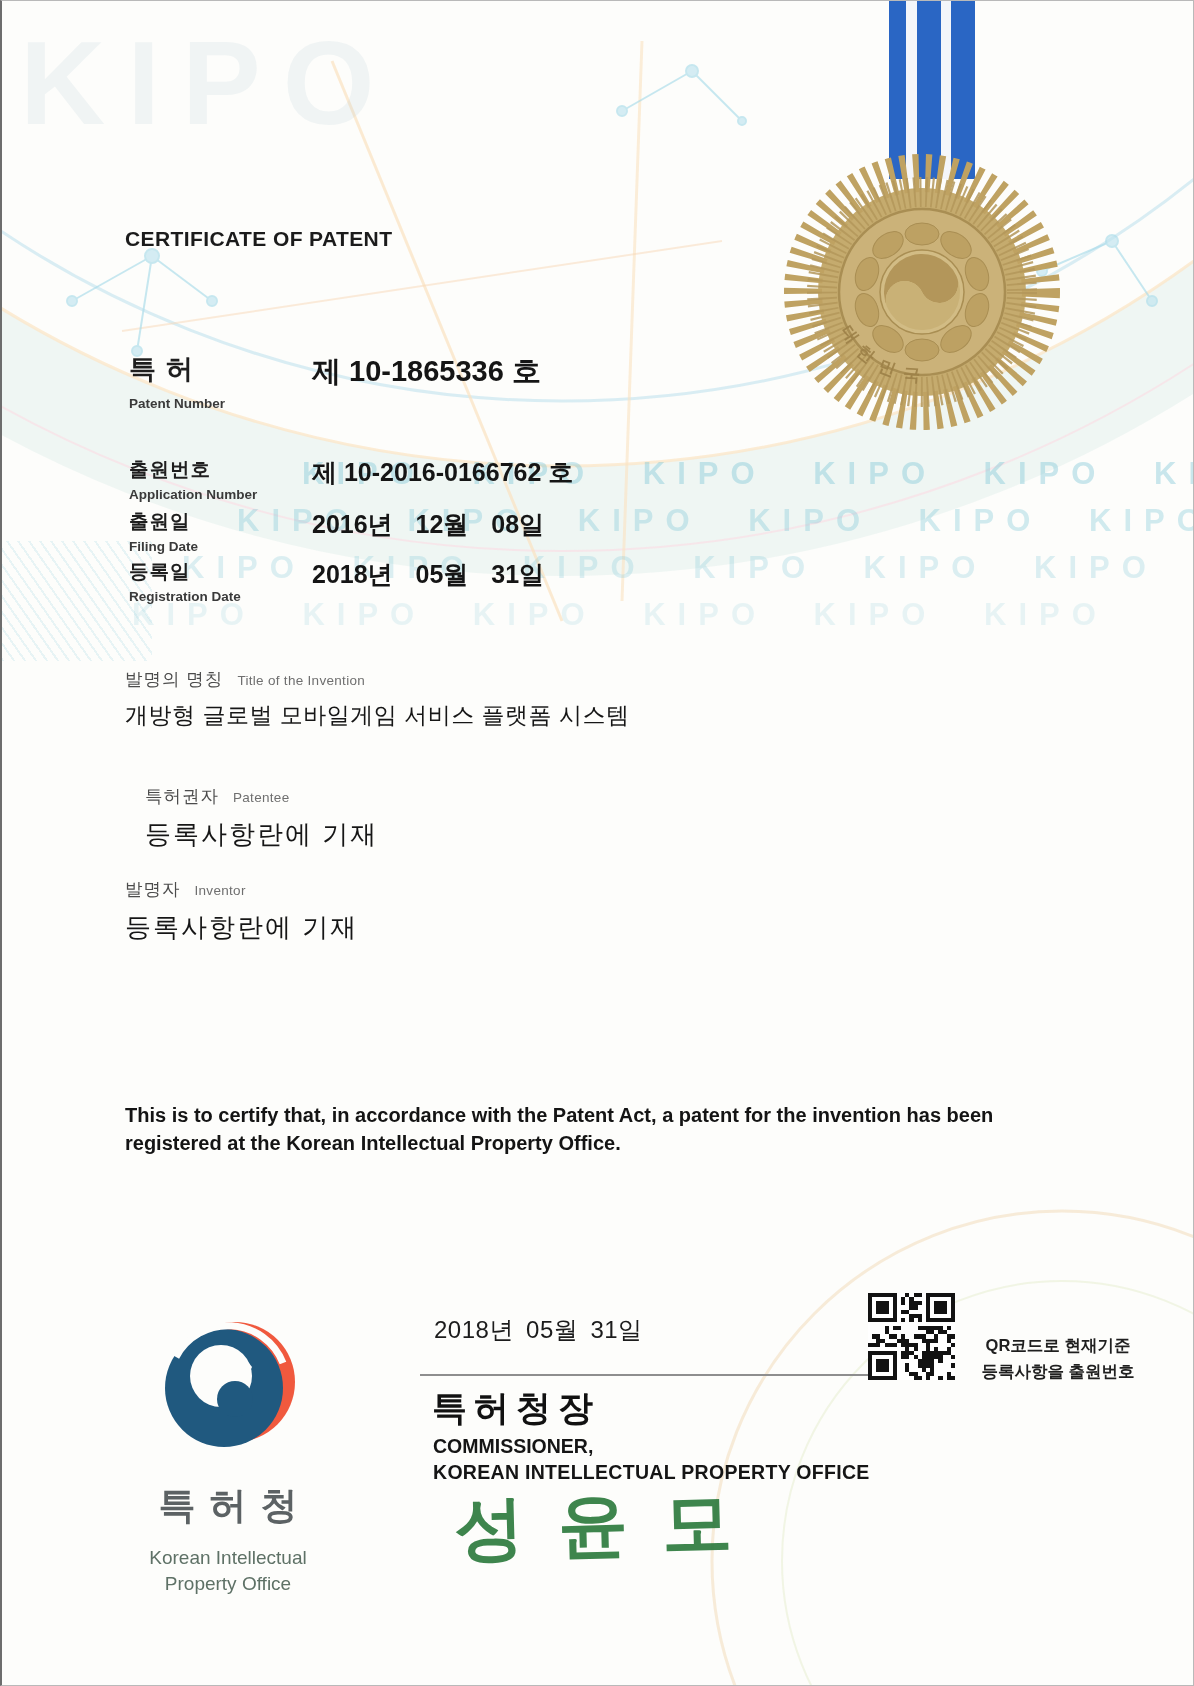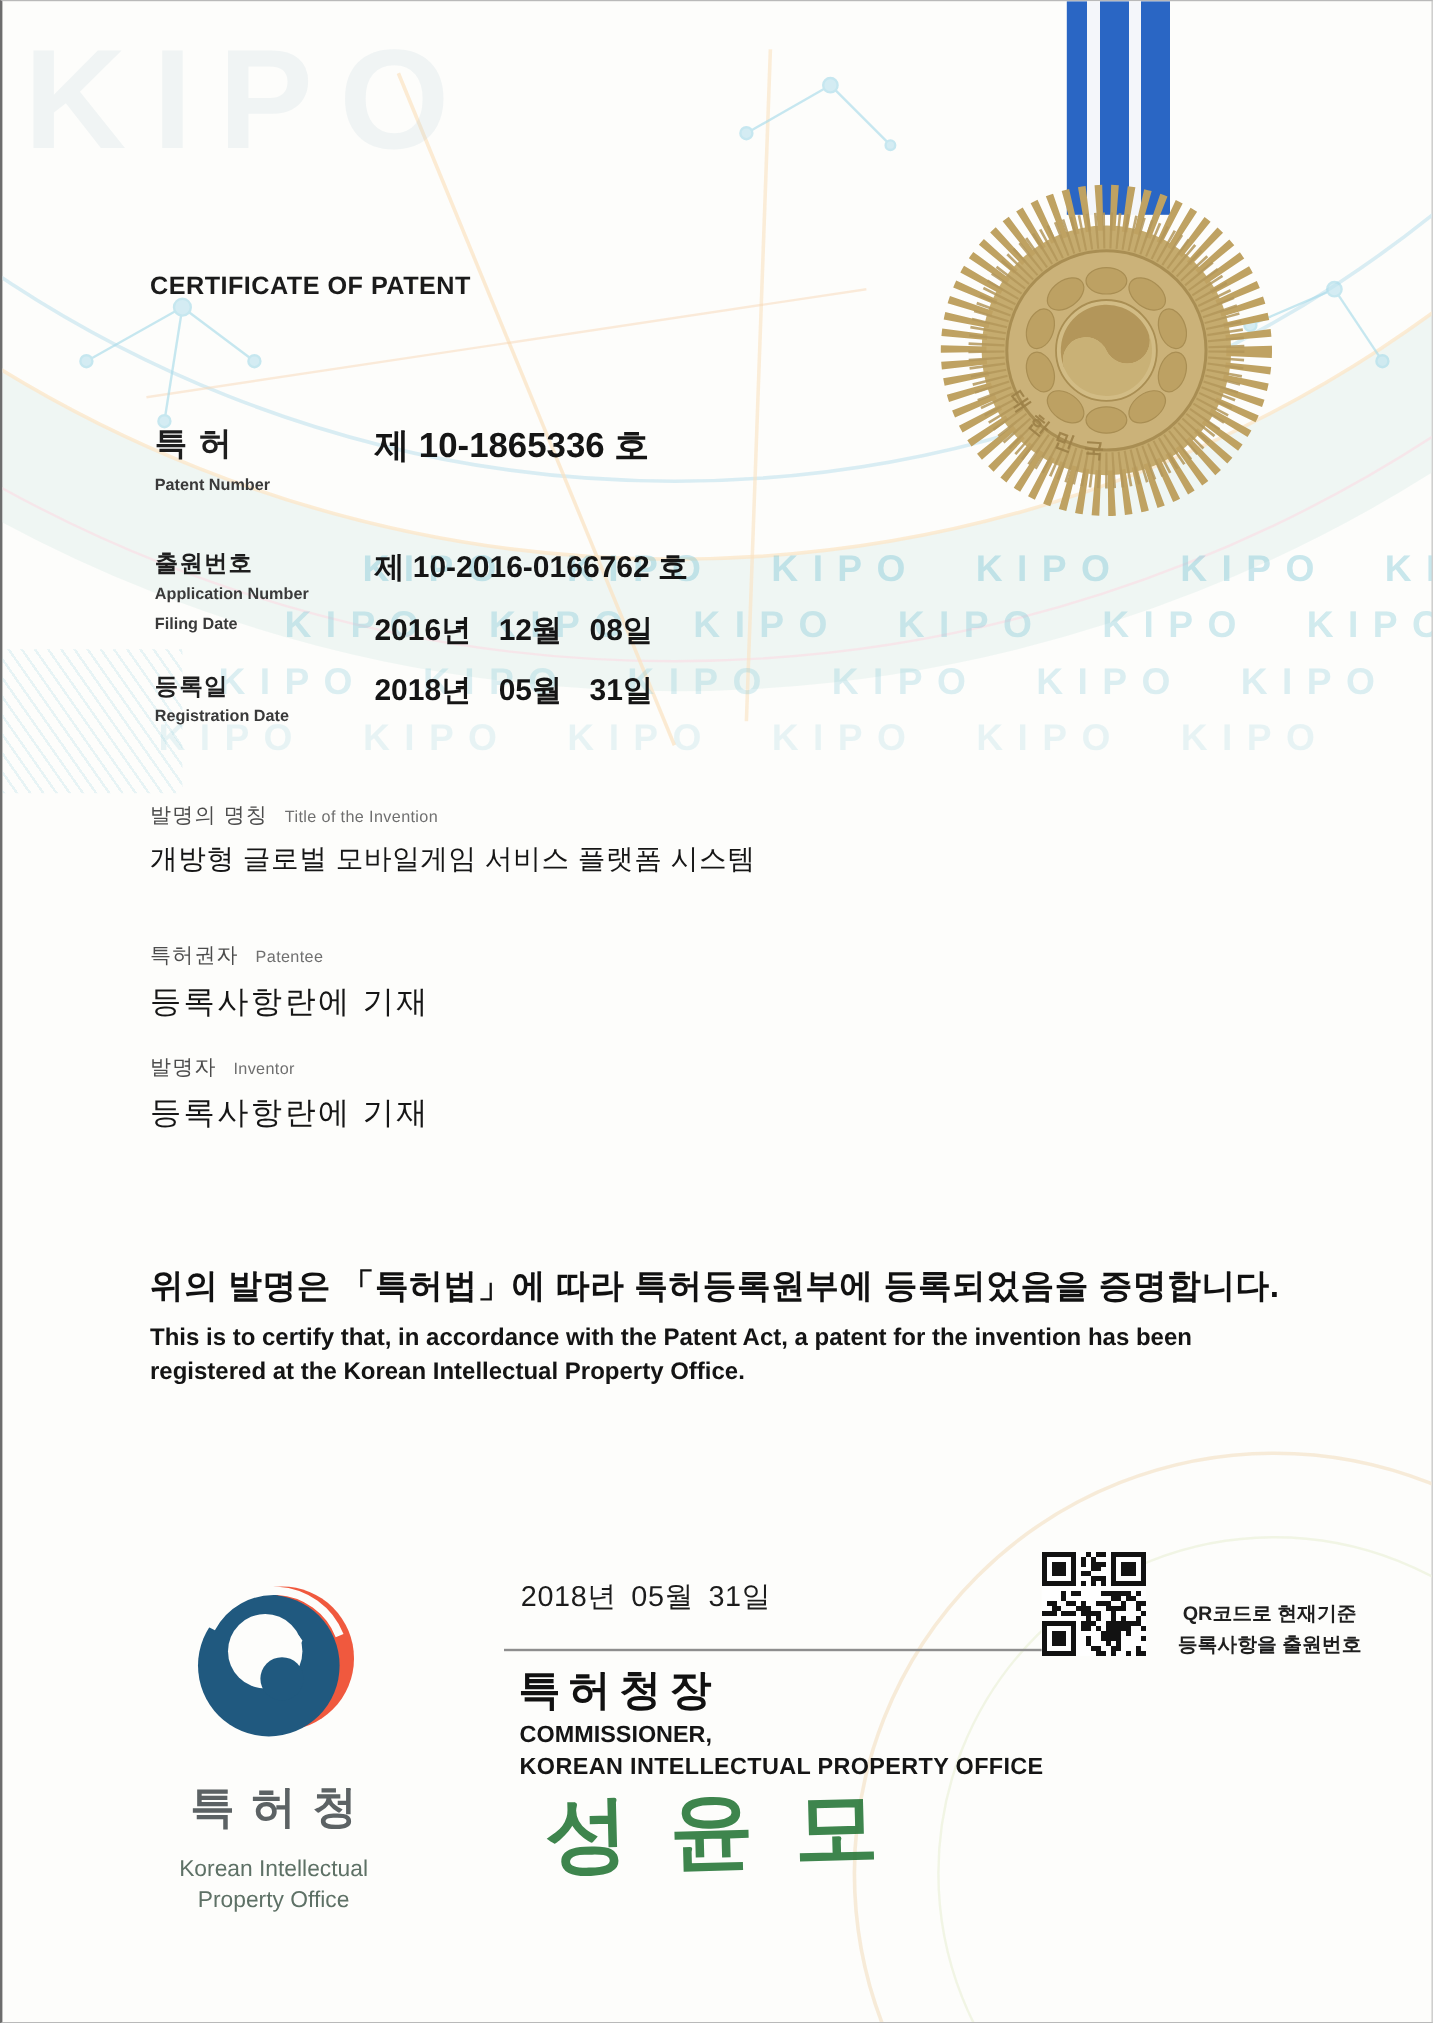--- a/index.html
+++ b/index.html
@@ -59,21 +59,21 @@
   .row-sm .lbl-ko { font-size:19.5px; letter-spacing:1px; }
   .row-sm .lbl-en { margin-top:4px; }
   .row-sm .val { font-size:25px; left:183px; }
   .val-date { word-spacing:16px; }
   
   .sec { position:absolute; left:123px; z-index:4; }
   .sec-label { font-size:17.5px; color:#4c4c4c; font-weight:normal; letter-spacing:1px; }
   .sec-label-en { font-size:13.5px; color:#6f6f6f; font-weight:normal; margin-left:14px; letter-spacing:.3px; }
   .sec-value { font-weight:normal; color:#161616; margin-top:9px; }
   .sec-invention { top:666px; } .sec-invention .sec-value { font-size:23px; letter-spacing:.5px; }
-  .sec-patentee  { top:783px; } .sec-patentee  .sec-value { font-size:26px; letter-spacing:2px; }
+  .sec-patentee  { top:783px;margin-left:20px; } .sec-patentee  .sec-value { font-size:26px; letter-spacing:2px; }
   .sec-inventor  { top:876px; } .sec-inventor  .sec-value { font-size:26px; letter-spacing:2px; }
   
   .stmt-ko { position:absolute; left:123px; top:1052px; z-index:4;
     font-size:28px; font-weight:bold; color:#111; letter-spacing:.5px; white-space:nowrap; }
   .stmt-en { position:absolute; left:123px; top:1100px; z-index:4; width:962px;
     font-size:20px; font-weight:bold; color:#141414; line-height:1.42; }
   
   .org { position:absolute; left:110px; top:1310px; width:232px; z-index:4; text-align:center; }
   .org-mark { width:148px; height:148px; margin:0 auto; display:block; }
   .org-ko { margin-top:22px; font-size:37px; font-weight:bold; color:#5c6264; letter-spacing:14px; text-indent:14px; }
@@ -178,20 +178,21 @@
     <div class="val">제 10-1865336 호</div>
   </div>
 
   <div class="row row-sm row-app">
     <div class="lbl-ko">출원번호</div>
     <div class="lbl-en">Application Number</div>
     <div class="val">제 10-2016-0166762 호</div>
   </div>
 
   <div class="row row-sm row-file">
+    <div class="lbl-ko">출원일</div>
     <div class="lbl-en">Filing Date</div>
     <div class="val val-date">2016년 12월 08일</div>
   </div>
 
   <div class="row row-sm row-reg">
     <div class="lbl-ko">등록일</div>
     <div class="lbl-en">Registration Date</div>
     <div class="val val-date">2018년 05월 31일</div>
   </div>
 
@@ -209,21 +210,20 @@
     <div class="sec-value">등록사항란에 기재</div>
   </div>
 
   <div class="sec sec-inventor">
     <div>
       <span class="sec-label">발명자</span><span class="sec-label-en">Inventor</span>
     </div>
     <div class="sec-value">등록사항란에 기재</div>
   </div>
 
-  <div class="stmt-ko">위의 발명은 「특허법」에 따라 특허등록원부에 등록되었음을 증명합니다.</div>
   <div class="stmt-en">This is to certify that, in accordance with the Patent Act, a patent for the invention has been registered at the Korean Intellectual Property Office.</div>
 
   <div class="org">
     <svg class="org-mark" viewBox="-74 -74 148 148">
       <circle cx="7" cy="-3" r="60" fill="#f0593e"></circle>
       <circle cx="-4" cy="3" r="59" fill="#20597f"></circle>
       <path d="M -52 -28 A 59 59 0 0 1 55 -22" fill="none" stroke="#fdfdfb" stroke-width="7"></path>
       <circle cx="-7" cy="-9" r="31" fill="#fdfdfb"></circle>
       <path d="M -36 -12 A 33 30 0 0 1 24 -18 L 10 14 Z" fill="#fdfdfb"></path>
       <circle cx="7" cy="14" r="18" fill="#20597f"></circle>

